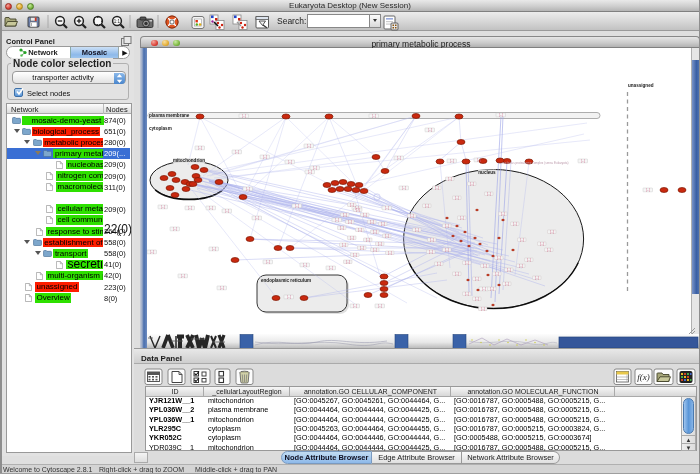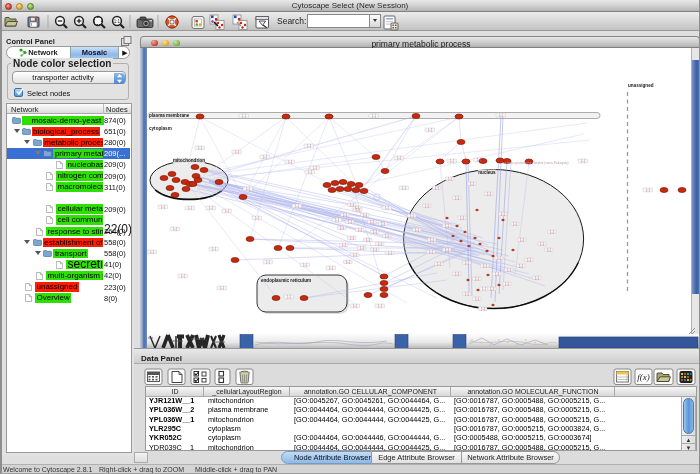--- a/index.html
+++ b/index.html
@@ -10,21 +10,21 @@
 </style></head>
 <body>
 <div class="abs" style="left:0;top:0;width:1.5px;height:474px;background:#8e8e8e;z-index:50"></div>
 <div class="abs" style="left:698.5px;top:0;width:1.5px;height:474px;background:#8e8e8e;z-index:50"></div>
 <div class="abs" style="left:0;top:472.5px;width:700px;height:1.5px;background:#9e9e9e;z-index:50"></div>
 
 <div class="abs" style="left:0;top:0;width:700px;height:12px;background:linear-gradient(#e9e9e9,#cfcfcf 55%,#b4b4b4);border-bottom:1px solid #808080;border-radius:4px 4px 0 0">
   <div class="abs" style="left:5px;top:2.5px;width:7px;height:7px;border-radius:50%;background:radial-gradient(circle at 35% 30%,#f4a9a0,#dc4338 60%,#a8241c);border:0.5px solid #9a2a20"></div>
   <div class="abs" style="left:16px;top:2.5px;width:7px;height:7px;border-radius:50%;background:radial-gradient(circle at 35% 30%,#f8dFA0,#e5af38 60%,#b8831c);border:0.5px solid #a8861e"></div>
   <div class="abs" style="left:27px;top:2.5px;width:7px;height:7px;border-radius:50%;background:radial-gradient(circle at 35% 30%,#c8eCA0,#7fb844 60%,#4e8a24);border:0.5px solid #4e7e22"></div>
-  <div class="abs" style="left:0;top:1px;width:700px;text-align:center;font-size:8px;color:#2a2a2a"><span class="tx">Cytoscape Select (New Session)</span></div>
+  <div class="abs" style="left:0;top:1px;width:700px;text-align:center;font-size:8px;color:#2a2a2a"><span class="tx">Eukaryota Desktop (New Session)</span></div>
 </div>
 
 <div class="abs" style="left:0;top:12px;width:700px;height:19px;background:linear-gradient(#ececec,#d4d4d4 60%,#c2c2c2);border-bottom:1px solid #9a9a9a">
 
 <svg width="400" height="19" viewBox="0 0 400 19" style="position:absolute;left:0;top:0px">
 
 <path d="M5 8 L5 14 L16 14 L16 7 L10 7 L9 5.5 L6 5.5 Q5 5.5 5 6.5 Z" fill="#a7a77a" stroke="#44442a" stroke-width="0.9"></path>
 <path d="M5 14 L7.5 9.5 L17.5 9.5 L15.5 14 Z" fill="#c8c89a" stroke="#44442a" stroke-width="0.9"></path>
 
 <rect x="28" y="5" width="11" height="10" rx="1" fill="#7489b8" stroke="#333" stroke-width="0.9"></rect>
@@ -896,20 +896,21 @@
 </div>
 <div style="position:absolute;left:146px;top:414.6px;width:609px;height:9.3px;font-size:7.3px;line-height:9.3px;white-space:nowrap">
 <span class="abs" style="left:3px;font-weight:bold">YPL036W__1</span>
 <span class="abs" style="left:62px">mitochondrion</span>
 <span class="abs" style="left:148px">[GO:0044464, GO:0044444, GO:0044425, G...</span>
 <span class="abs" style="left:308px">[GO:0016787, GO:0005488, GO:0005215, G...</span>
 </div>
 <div style="position:absolute;left:146px;top:423.9px;width:535px;height:9.3px;font-size:7.3px;line-height:9.3px;white-space:nowrap">
 <span class="abs" style="left:3px;font-weight:bold">YLR295C</span>
 <span class="abs" style="left:62px">cytoplasm</span>
+<span class="abs" style="left:148px">[GO:0045263, GO:0044464, GO:0044455, G...</span>
 <span class="abs" style="left:308px">[GO:0016787, GO:0005215, GO:0003824, G...</span>
 </div>
 <div style="position:absolute;left:146px;top:433.2px;width:535px;height:9.3px;font-size:7.3px;line-height:9.3px;white-space:nowrap">
 <span class="abs" style="left:3px;font-weight:bold">YKR052C</span>
 <span class="abs" style="left:62px">cytoplasm</span>
 <span class="abs" style="left:148px">[GO:0044464, GO:0044446, GO:0044444, G...</span>
 <span class="abs" style="left:308px">[GO:0005488, GO:0005215, GO:0003674]</span>
 </div>
 <div style="position:absolute;left:146px;top:442.5px;width:535px;height:9.3px;font-size:7.3px;line-height:9.3px;white-space:nowrap">
 <span class="abs" style="left:3px;font-weight:normal">YDR039C__1</span>
@@ -919,21 +920,21 @@
 </div>
 
 <div class="abs" style="left:681px;top:396px;width:15px;height:55px;background:linear-gradient(90deg,#eee,#ddd);border:1px solid #aaa">
   <div class="abs" style="left:1px;top:1px;width:11px;height:36px;background:linear-gradient(90deg,#9ec4ee,#5a96d8 50%,#86b4e6);border-radius:6px;border:0.5px solid #4a7ab0"></div>
   <div class="abs" style="left:0;top:38px;width:13px;height:8px;border-top:1px solid #aaa;text-align:center;font-size:6px;line-height:8px;color:#333">▲</div>
   <div class="abs" style="left:0;top:46px;width:13px;height:8px;border-top:1px solid #aaa;text-align:center;font-size:6px;line-height:8px;color:#333">▼</div>
 </div>
 
 <div class="abs" style="left:134px;top:451px;width:566px;height:13px;background:#dcdcdc"></div>
 <div class="abs" style="left:281px;top:451px;width:279px;height:13px">
-  <div class="abs" style="left:0;top:0;width:91px;height:13px;background:linear-gradient(#c2dCF2,#8db9ea);border:1px solid #7a9ac0;border-radius:7px 0 0 7px;text-align:right;font-size:7.5px;font-weight:normal;line-height:12px;color:#112;white-space:nowrap"><span class="tx">Node Attribute Browser</span></div>
+  <div class="abs" style="left:0;top:0;width:91px;height:13px;background:linear-gradient(#c2dCF2,#8db9ea);border:1px solid #7a9ac0;border-radius:7px 0 0 7px;text-align:center;font-size:7.5px;font-weight:bold;line-height:12px;color:#112;white-space:nowrap"><span class="tx">Node Attribute Browser</span></div>
   <div class="abs" style="left:91px;top:0;width:90px;height:13px;background:linear-gradient(#fafafa,#e0e0e0);border:1px solid #999;border-left:none;text-align:center;font-size:7.5px;line-height:12px;color:#222;white-space:nowrap"><span class="tx">Edge Attribute Browser</span></div>
   <div class="abs" style="left:181px;top:0;width:98px;height:13px;background:linear-gradient(#fafafa,#e0e0e0);border:1px solid #999;border-left:none;border-radius:0 7px 7px 0;text-align:center;font-size:7.5px;line-height:12px;color:#222;white-space:nowrap"><span class="tx">Network Attribute Browser</span></div>
 </div>
 
 <div class="abs" style="left:0;top:464px;width:700px;height:10px;background:#d4d4d4;border-top:1px solid #b0b0b0">
   <span class="abs" style="left:3px;top:1px;font-size:7px;color:#333">Welcome to Cytoscape 2.8.1</span>
   <span class="abs" style="left:99px;top:1px;font-size:7px;color:#333">Right-click + drag to ZOOM</span>
   <span class="abs" style="left:195px;top:1px;font-size:7px;color:#333">Middle-click + drag to PAN</span>
 </div>
 

